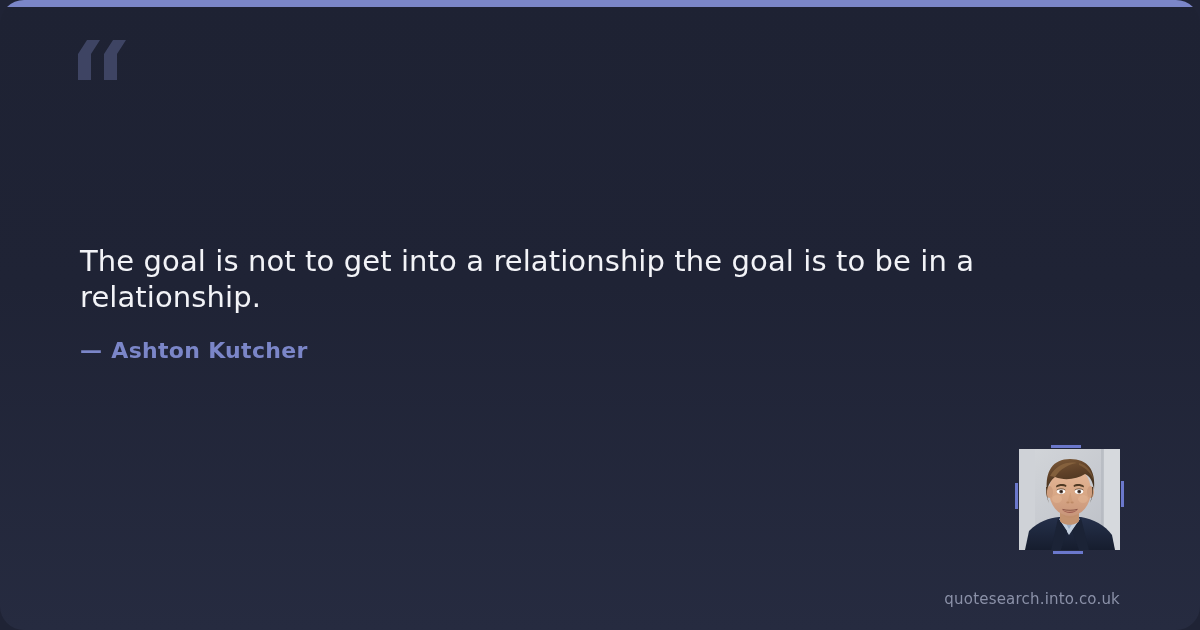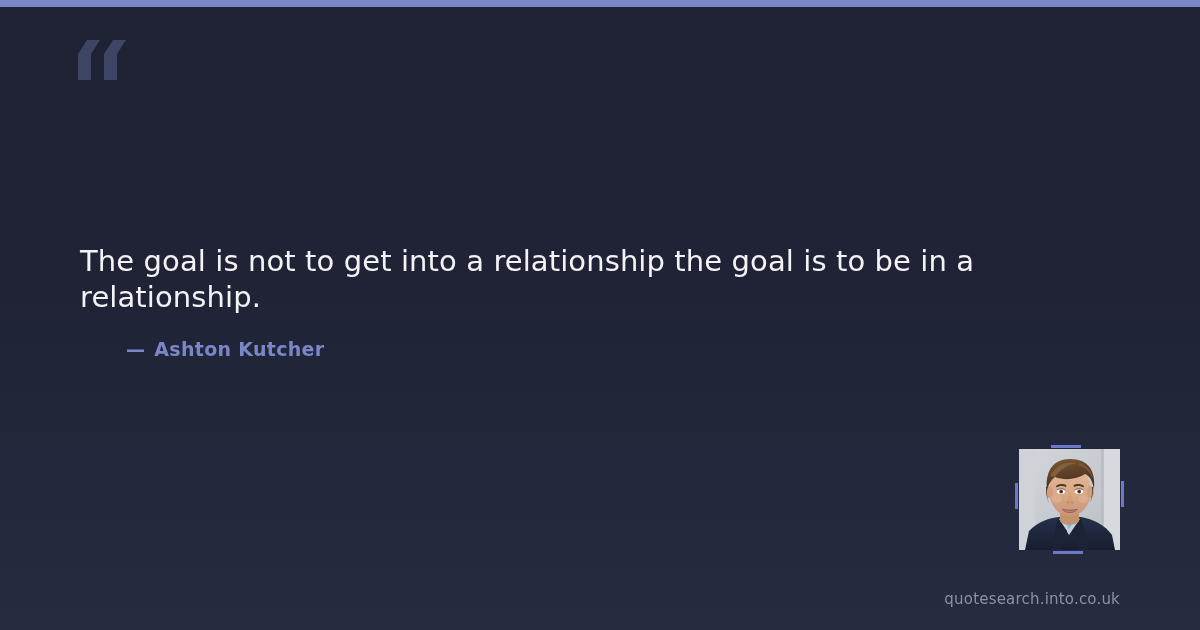--- a/index.html
+++ b/index.html
@@ -14,20 +14,21 @@
     font-family: "DejaVu Sans", "Liberation Sans", sans-serif;
     background: #1f2335;
   }
 
   .card {
     position: relative;
     width: 1200px;
     height: 630px;
     background: linear-gradient(180deg, #1e2233 0%, #1f2335 45%, #262b40 100%);
     overflow: hidden;
+    border-radius: 24px;
   }
 
   
   .top-bar {
     position: absolute;
     top: 0;
     left: 0;
     width: 1200px;
     height: 7px;
     background: #7b86c8;
@@ -58,26 +59,25 @@
     font-weight: 400;
     color: #f2f3f7;
     letter-spacing: 0.1px;
   }
 
   
   .author-line {
     position: absolute;
     left: 80px;
     top: 338px;
-    font-size: 19px;
+    font-size: 22px;
     font-weight: bold;
     color: #7b86c8;
     letter-spacing: 0.3px;
     white-space: nowrap;
-    margin-left: 46px;
   }
   .author-dash {
     display: inline-block;
     margin-right: 9px;
   }
 
   
   .portrait-wrap {
     position: absolute;
     left: 1019px;

